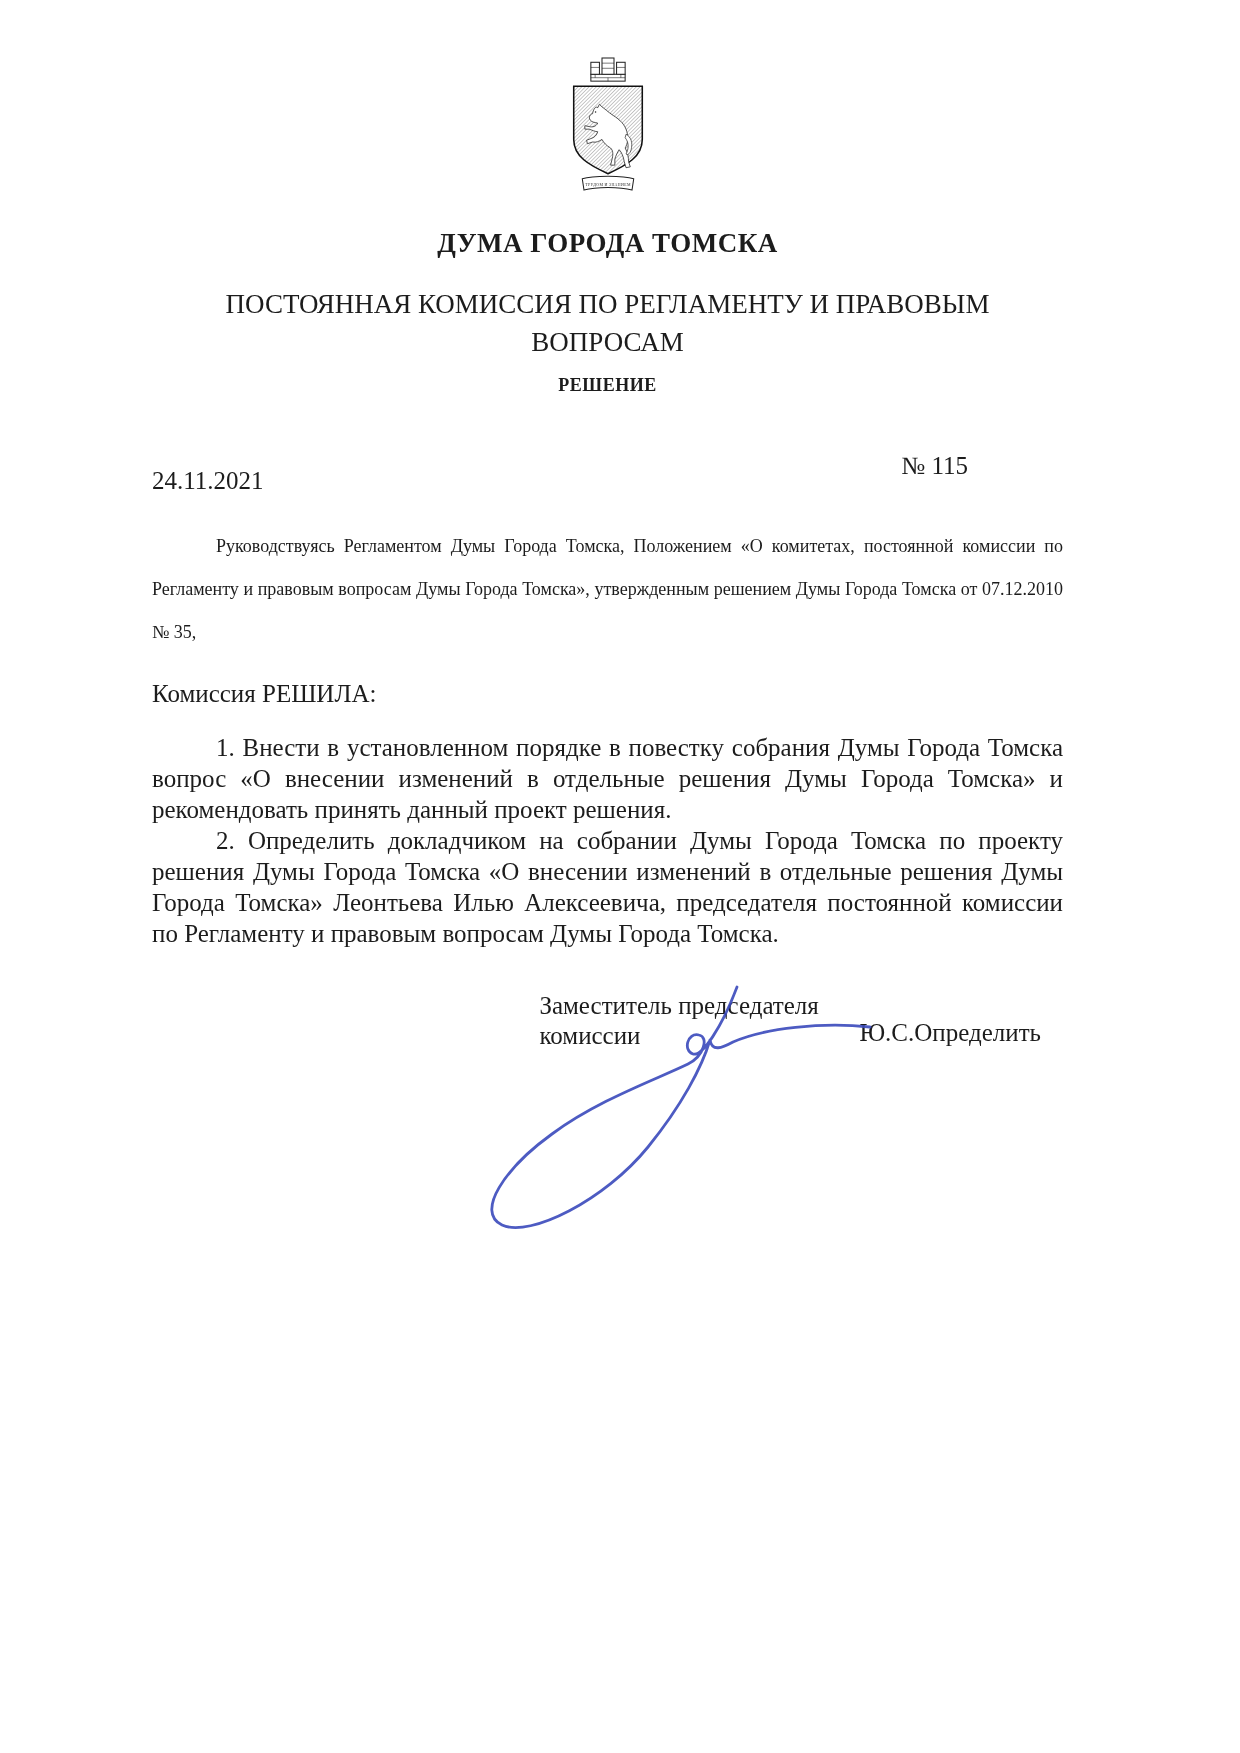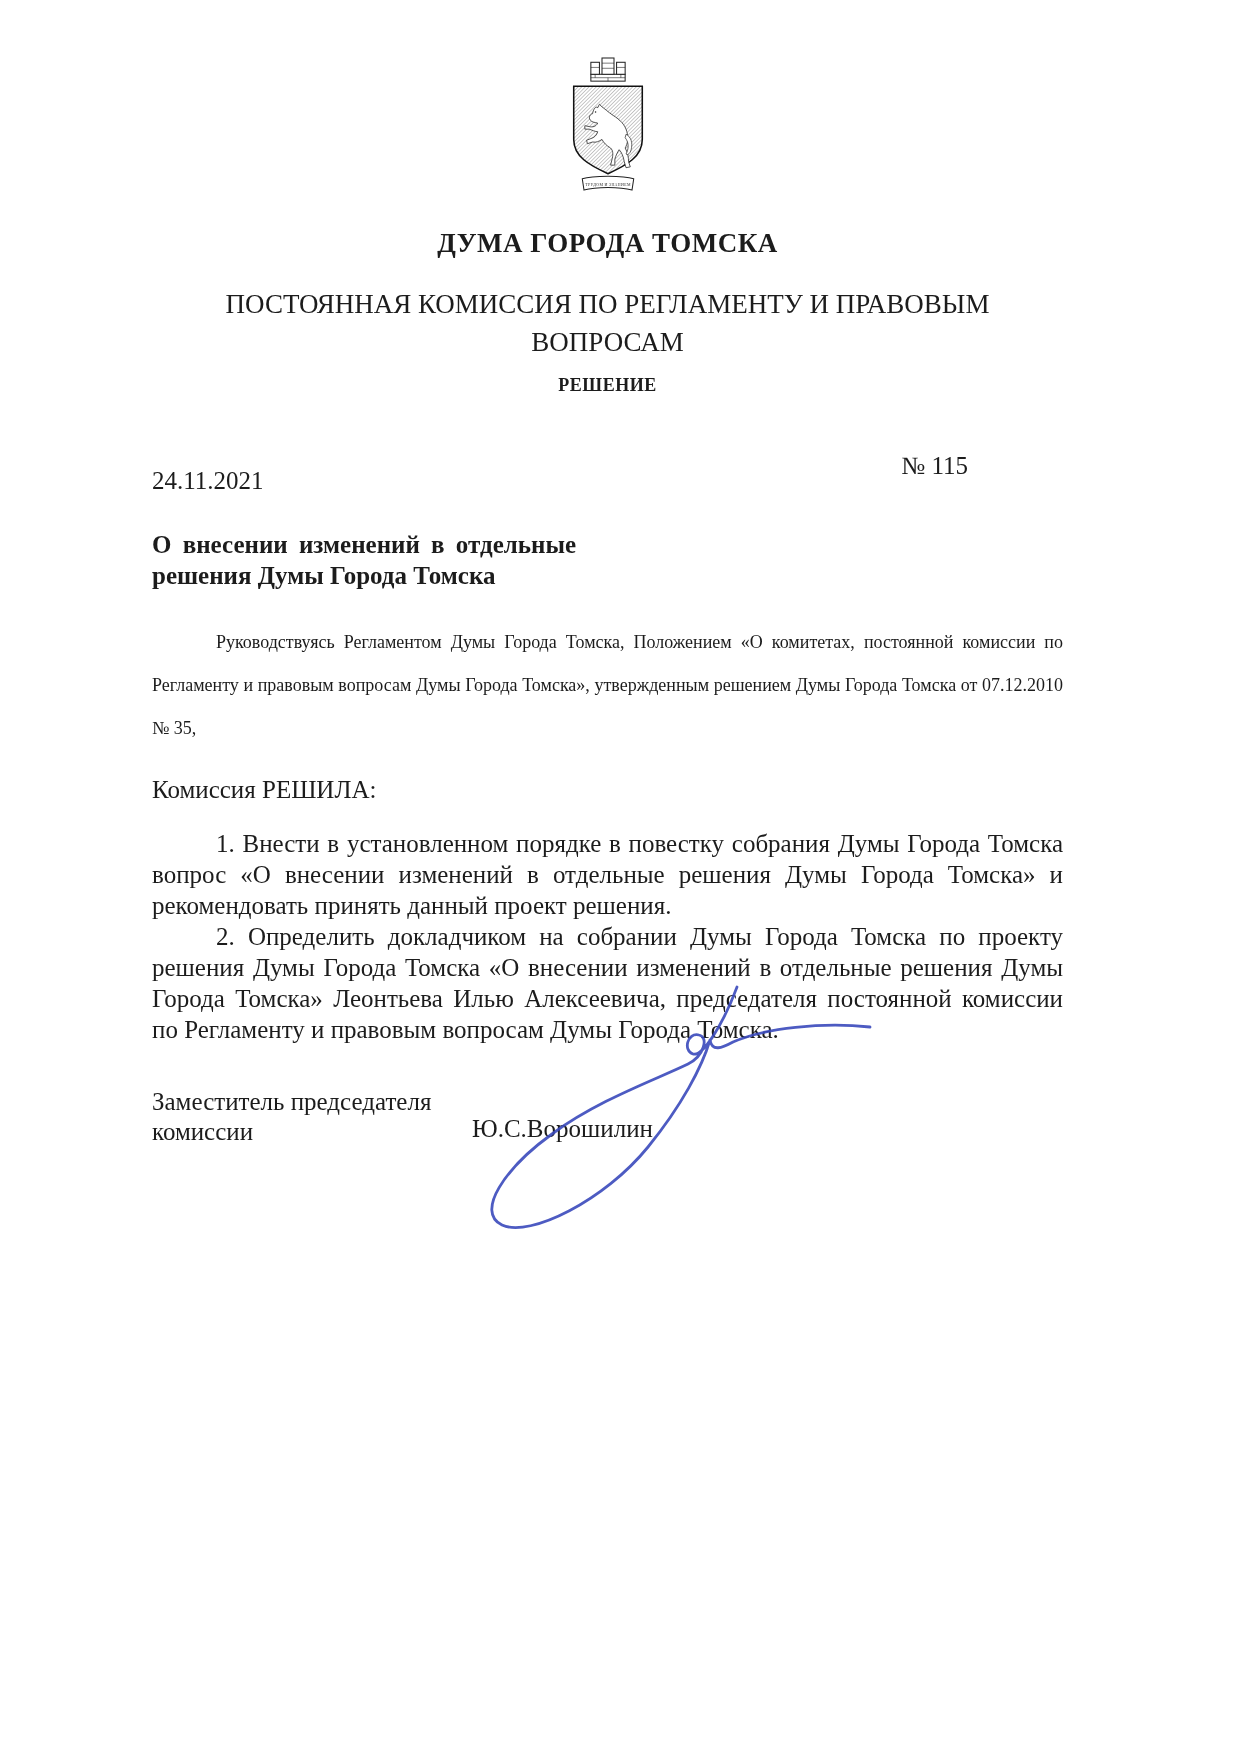--- a/index.html
+++ b/index.html
@@ -78,21 +78,21 @@
   .resolution-item {
     font-size: 25px;
     line-height: 31px;
     text-align: justify;
     text-indent: 64px;
   }
   .resolution-item.first { margin-top: 24px; }
   .signer-row {
     margin-top: 42px;
     display: flex;
-    justify-content: flex-start;
+    justify-content: flex-end;
     align-items: flex-start;
     font-size: 25px;
   }
   .signer-position { width: 320px; line-height: 30px; }
   .signer-name { margin-top: 28px; padding-right: 22px; }
   .signature-svg {
     position: absolute;
     left: 450px;
     top: 972px;
     width: 445px;
@@ -167,31 +167,30 @@
 
     <div class="org-name">ДУМА ГОРОДА ТОМСКА</div>
     <div class="commission-name">ПОСТОЯННАЯ КОМИССИЯ ПО РЕГЛАМЕНТУ И ПРАВОВЫМ ВОПРОСАМ</div>
     <div class="doc-type">РЕШЕНИЕ</div>
 
     <div class="meta-row">
       <span class="doc-date">24.11.2021</span>
       <span class="doc-number">№ 115</span>
     </div>
 
-    <div class="subject">О внесении изменений в отдельные решения Думы Города Томска</div>
 
     <p class="preamble">Руководствуясь Регламентом Думы Города Томска, Положением «О комитетах, постоянной комиссии по Регламенту и правовым вопросам Думы Города Томска», утвержденным решением Думы Города Томска от 07.12.2010 № 35,</p>
 
     <div class="resolution-intro">Комиссия РЕШИЛА:</div>
     <p class="resolution-item first">1. Внести в установленном порядке в повестку собрания Думы Города Томска вопрос «О внесении изменений в отдельные решения Думы Города Томска» и рекомендовать принять данный проект решения.</p>
     <p class="resolution-item">2. Определить докладчиком на собрании Думы Города Томска по проекту решения Думы Города Томска «О внесении изменений в отдельные решения Думы Города Томска» Леонтьева Илью Алексеевича, председателя постоянной комиссии по Регламенту и правовым вопросам Думы Города Томска.</p>
 
     <div class="signer-row">
       <div class="signer-position">Заместитель председателя комиссии</div>
-      <div class="signer-name">Ю.С.Ворошилин</div>
+      <div class="signer-name">Ю.С.Определить</div>
     </div>
 
   </div>
 
   <svg class="signature-svg" viewBox="0 0 445 272" aria-hidden="true">
     <path d="M 287 15
              C 272 55 252 85 243 82
              C 233 79 237 60 249 63
              C 259 65 254 84 238 92
              C 205 108 148 128 102 162

